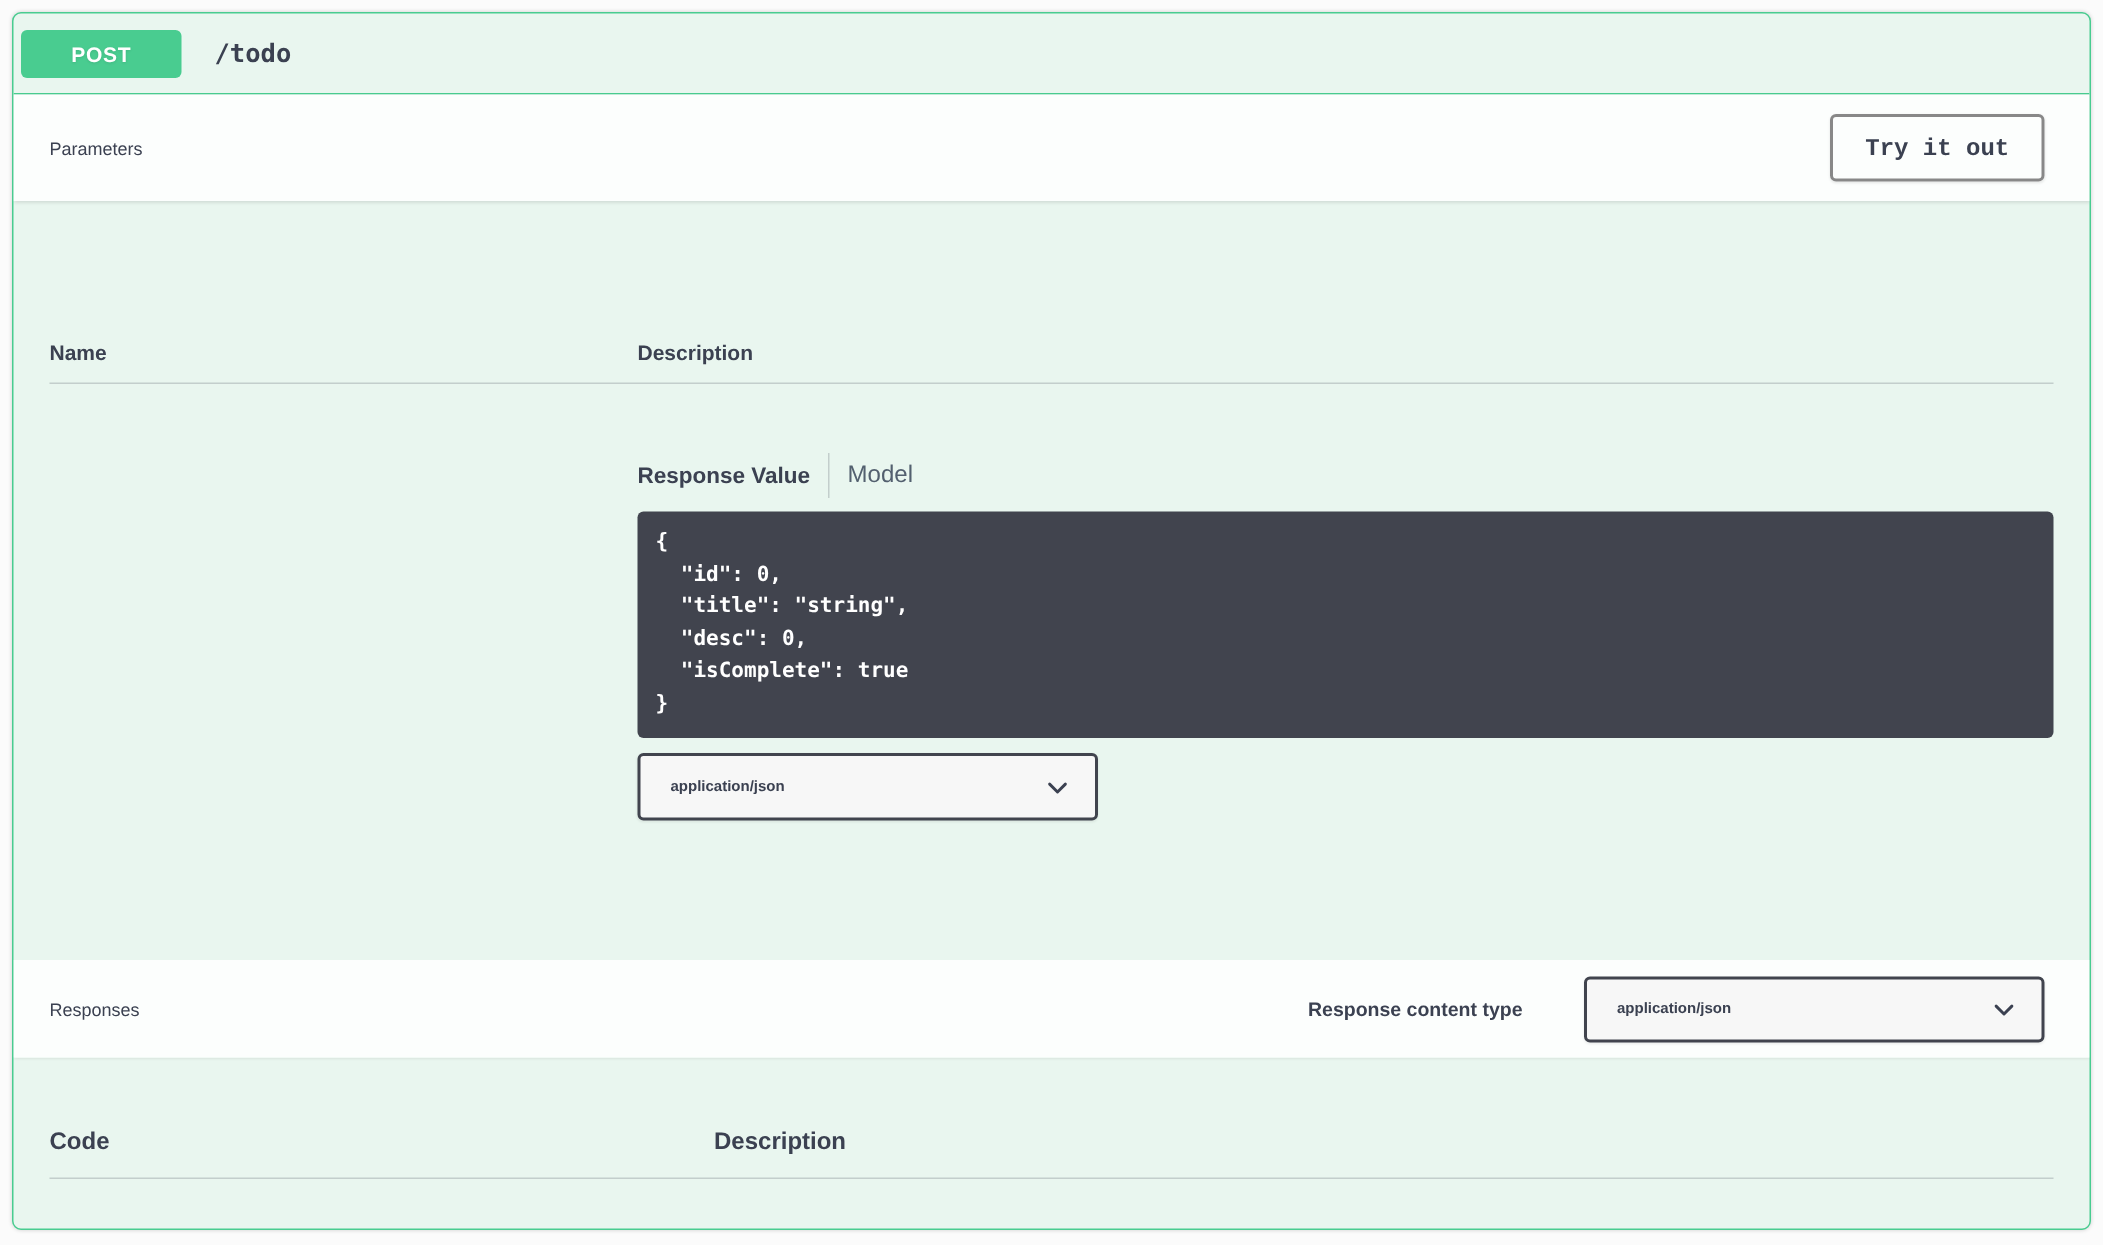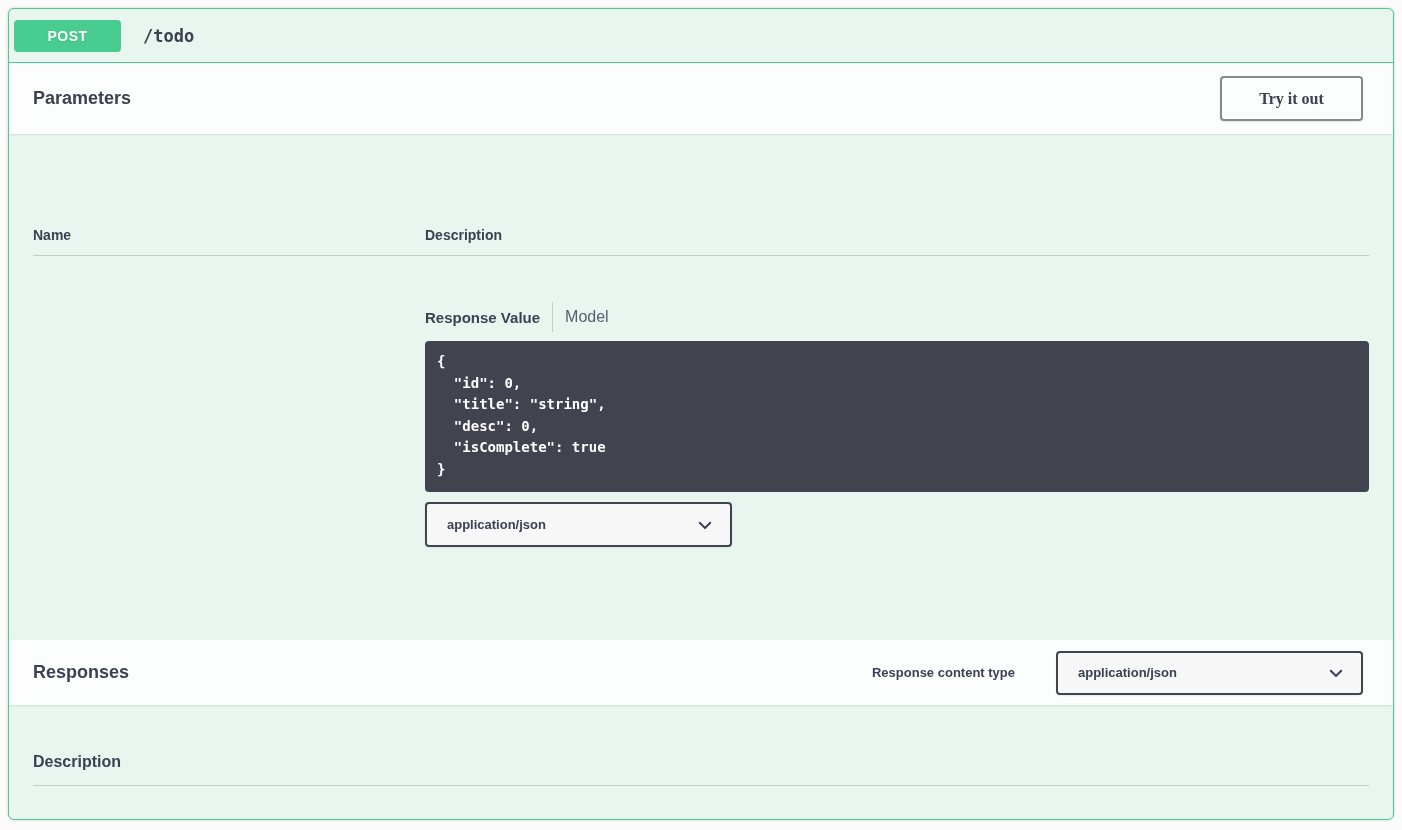--- a/index.html
+++ b/index.html
@@ -54,28 +54,28 @@
   
   .section-header{
     background:var(--band-bg);
     box-shadow:0 1px 2px rgba(0,0,0,0.1);
     display:flex;align-items:center;justify-content:space-between;
     padding:0 30px 0 24px;
     position:relative;z-index:2;
   }
   .params-header{height:71px;}
   .responses-header{height:65px;}
-  .section-title{font-size:18px;font-weight:bold;color:var(--text-dark);}
+  .section-title{font-size:12px;font-weight:normal;color:var(--text-dark);}
   .btn-try{
     width:143px;height:45px;
     border:2px solid var(--btn-border);
     border-radius:4px;
     background:transparent;
     color:var(--text-dark);
-    font-family:Liberation Serif, serif;font-size:16px;font-weight:bold;
+    font-family:Liberation Mono, monospace;font-size:16px;font-weight:bold;
     cursor:pointer;
     box-shadow:0 1px 2px rgba(0,0,0,0.1);
   }
   
   .parameters-body{height:506px;padding:45px 24px 0;}
   .table-head{
     display:flex;
     padding-bottom:12px;
     border-bottom:1px solid var(--divider);
     font-size:14px;font-weight:bold;color:var(--text-dark);margin-top:48px;
@@ -110,21 +110,21 @@
     margin-top:10px;
     width:307px;height:45px;
     border:2px solid var(--code-bg);
     border-radius:4px;
     background:#f7f7f7;
     display:flex;align-items:center;justify-content:space-between;
     padding:0 16px 0 20px;
     cursor:pointer;
     box-shadow:0 1px 2px rgba(0,0,0,0.08);
   }
-  .select .value{font-size:13px;font-weight:bold;color:var(--text-dark);}
+  .select .value{font-size:10px;font-weight:bold;color:var(--text-dark);}
   .chevron{flex:none;}
   
   .responses-right{display:flex;align-items:center;gap:25px;}
   .responses-right .content-type-label2{
     font-size:13px;font-weight:bold;color:var(--text-dark);margin-right:16px;
   }
   .responses-right .select{margin-top:0;height:44px;}
   .responses-body{padding:48px 24px 0;}
   .responses-head{
     display:flex;
@@ -188,17 +188,18 @@
         <span class="value">application/json</span>
         <svg class="chevron" width="18" height="18" viewBox="0 0 24 24" fill="none">
           <path d="M5 9l7 7 7-7" stroke="#3b4151" stroke-width="2.6" stroke-linecap="round" stroke-linejoin="round"></path>
         </svg>
       </div>
     </div>
   </div>
 
   <div class="responses-body">
     <div class="responses-head">
+      <div class="col-code">Code</div>
       <div class="col-desc">Description</div>
     </div>
   </div>
 
 </div>
 
 </body></html>

